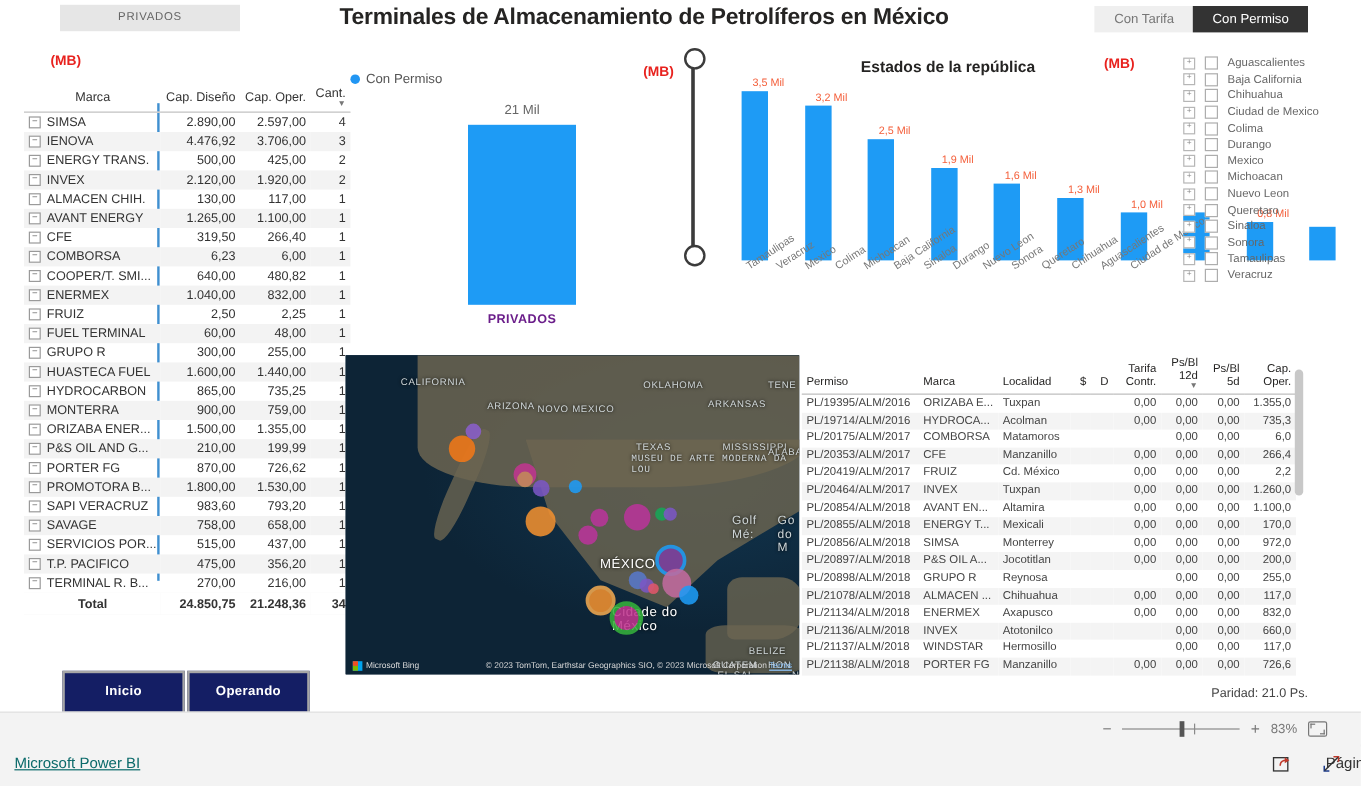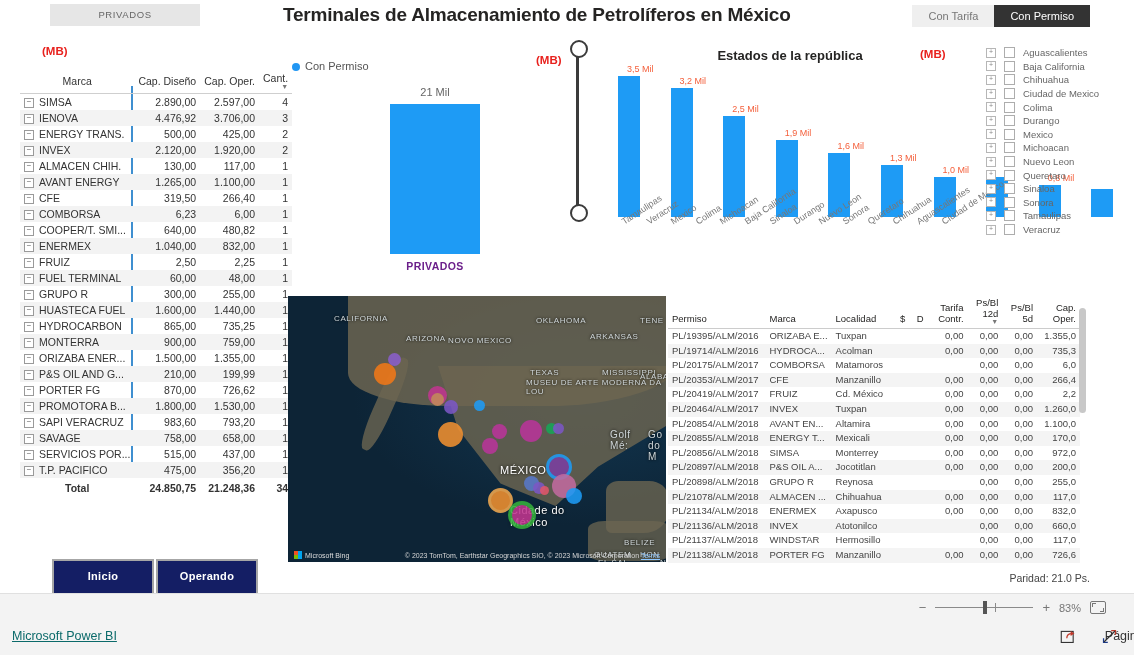--- a/index.html
+++ b/index.html
@@ -318,20 +318,26 @@
             <td class="num">515,00</td>
             <td class="num">437,00</td>
             <td class="num">1</td>
           </tr>
           <tr>
             <td class="brandcell"><span class="expander">−</span><span>T.P. PACIFICO</span></td>
             <td class="num">475,00</td>
             <td class="num">356,20</td>
             <td class="num">1</td>
           </tr>
+          <tr>
+            <td class="brandcell"><span class="expander">−</span><span>TERMINAL R. B...</span></td>
+            <td class="num">270,00</td>
+            <td class="num">216,00</td>
+            <td class="num">1</td>
+          </tr>
           <tr class="total-row">
             <td style="text-align:center;">Total</td>
             <td class="num">24.850,75</td>
             <td class="num">21.248,36</td>
             <td class="num">34</td>
           </tr>
         </tbody>
     </table>
   </div>
 
@@ -510,21 +516,21 @@
 
     <div class="map-region" style="left:46px;top:18px;">CALIFORNIA</div>
     <div class="map-region" style="left:118px;top:38px;">ARIZONA</div>
     <div class="map-region" style="left:160px;top:40px;">NOVO MEXICO</div>
     <div class="map-region" style="left:248px;top:20px;">OKLAHOMA</div>
     <div class="map-region" style="left:302px;top:36px;">ARKANSAS</div>
     <div class="map-region" style="left:242px;top:72px;">TEXAS</div>
     <div class="map-region" style="left:314px;top:72px;">MISSISSIPPI</div>
     <div class="map-region" style="left:352px;top:76px;">ALABA</div>
     <div class="map-region" style="left:352px;top:20px;">TENE</div>
-    <div class="map-region" style="left:238px;top:82px;">MUSEU DE ARTE MODERNA DA LOU</div>
+    <div class="map-region" style="left:238px;top:82px;font-family:Liberation Mono, monospace;">MUSEU DE ARTE MODERNA DA LOU</div>
     <div class="map-region" style="left:336px;top:242px;">BELIZE</div>
     <div class="map-region" style="left:306px;top:254px;">GUATEM</div>
     <div class="map-region" style="left:352px;top:254px;">HON</div>
     <div class="map-region" style="left:310px;top:262px;">EL SAL</div>
     <div class="map-region" style="left:372px;top:262px;">NIC</div>
     <div class="map-region" style="left:322px;top:133px;font-size:10px;">Golf<br>Mé:</div>
     <div class="map-region" style="left:360px;top:133px;font-size:10px;">Go<br>do M</div>
     <div class="map-city" style="left:212px;top:168px;">MÉXICO</div>
     <div class="map-city" style="left:222px;top:208px;">Cidade do<br>México</div>
 

